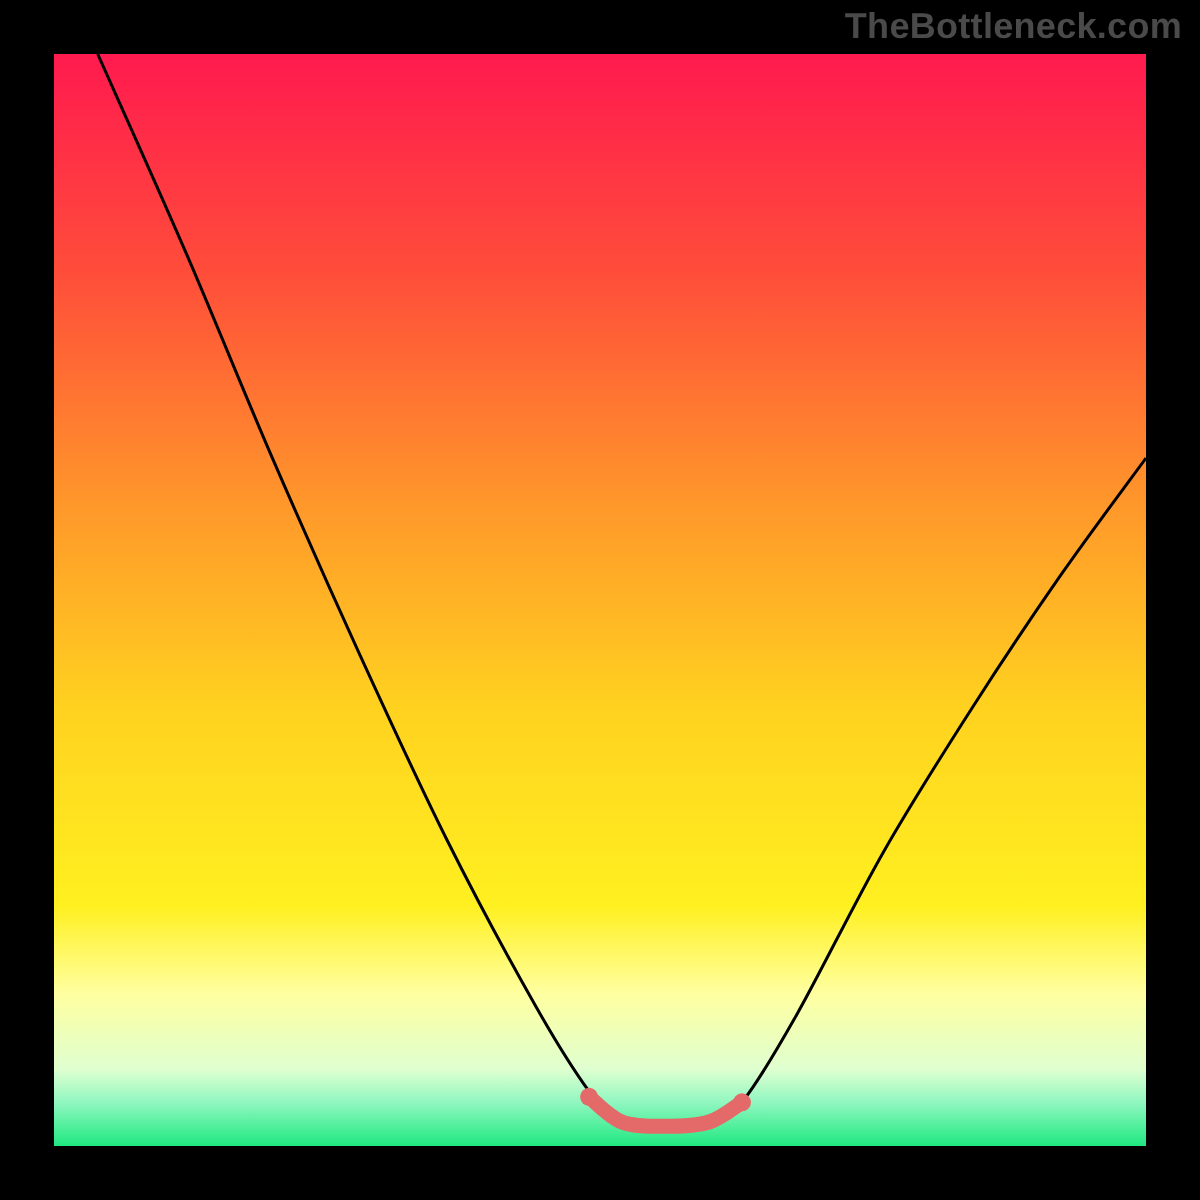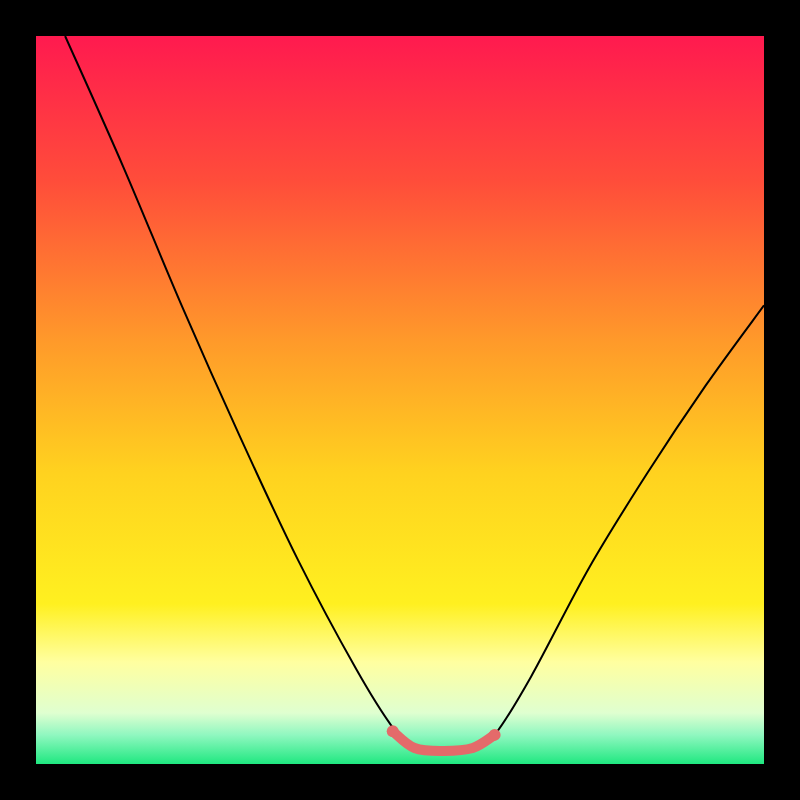--- a/index.html
+++ b/index.html
@@ -22,20 +22,21 @@
     top: 36px;
     width: 728px;
     height: 728px;
   }
   .plot svg { display: block; }
 </style>
 </head>
 <body>
 
 <div class="container">
+  <div class="watermark">TheBottleneck.com</div>
   <div class="plot">
     <svg id="chart-svg" width="728" height="728" viewBox="0 0 728 728">
       <defs>
         <linearGradient id="bg-grad" x1="0" y1="0" x2="0" y2="1">
             <stop offset="0%" stop-color="#ff1a4f"></stop>
             <stop offset="20%" stop-color="#ff4d3a"></stop>
             <stop offset="42%" stop-color="#ff9a2a"></stop>
             <stop offset="60%" stop-color="#ffd21f"></stop>
             <stop offset="78%" stop-color="#fff020"></stop>
             <stop offset="86%" stop-color="#ffffa0"></stop>

